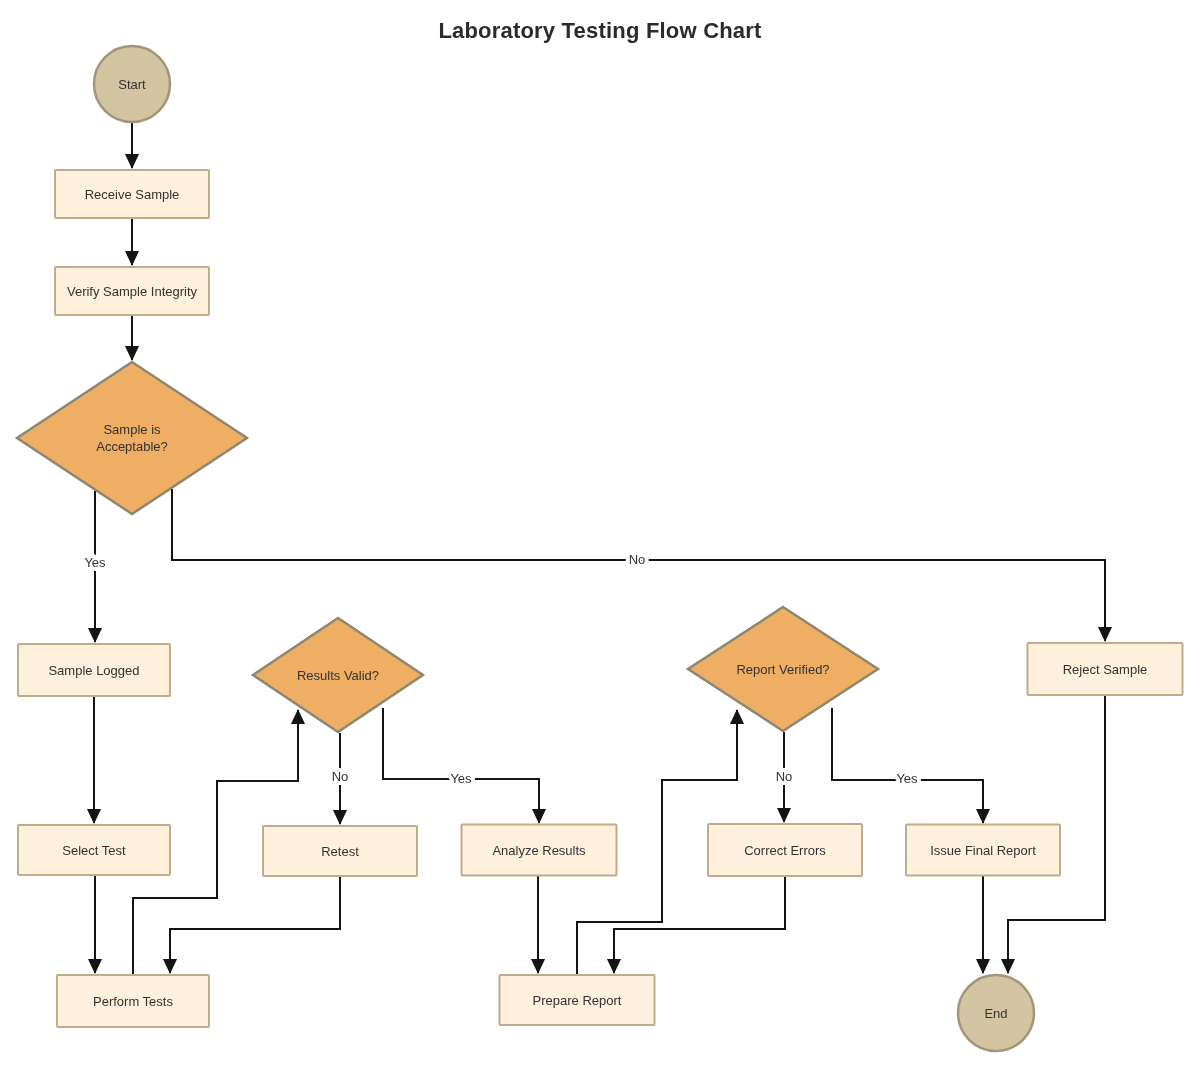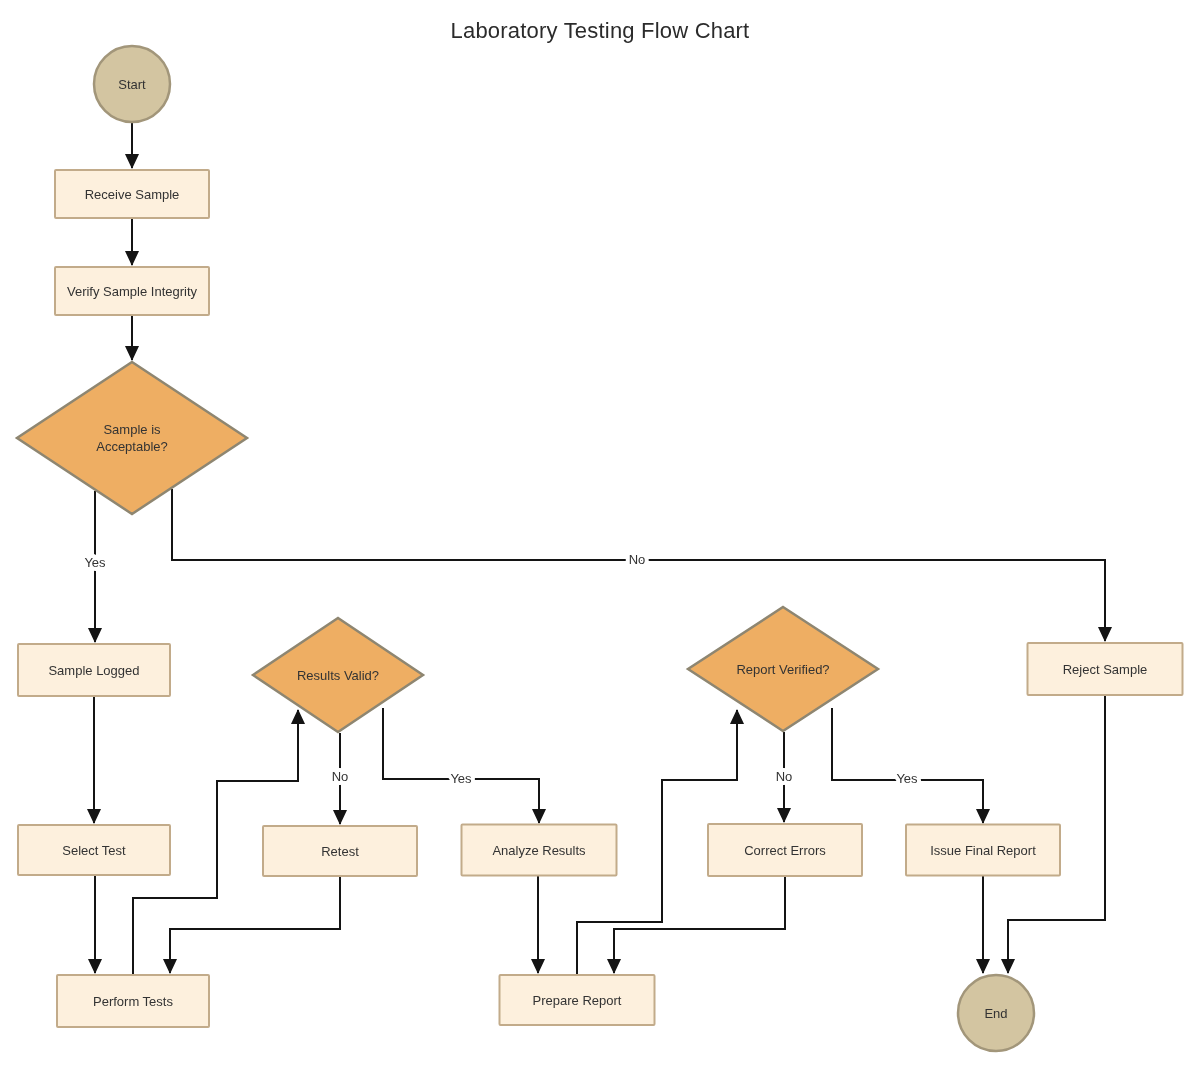--- a/index.html
+++ b/index.html
@@ -6,21 +6,21 @@
   .page{
     position:relative;
     width:1200px;height:1070px;
     background:#ffffff;
     font-family:"Liberation Sans", sans-serif;
     overflow:hidden;
   }
   .chart-title{
     position:absolute;top:18px;left:0;width:100%;
     text-align:center;
-    font-size:22px;font-weight:normal;color:#2b2b2b;
+    font-size:22px;font-weight:bold;color:#2b2b2b;
     letter-spacing:0.2px;
   }
   svg{position:absolute;left:0;top:0;}
   .node-label{
     font-family:"Liberation Sans", sans-serif;
     font-size:13px;fill:#333333;
     text-anchor:middle;
   }
   .edge-line{fill:none;stroke:#141414;stroke-width:2px;}
   .edge-label{

